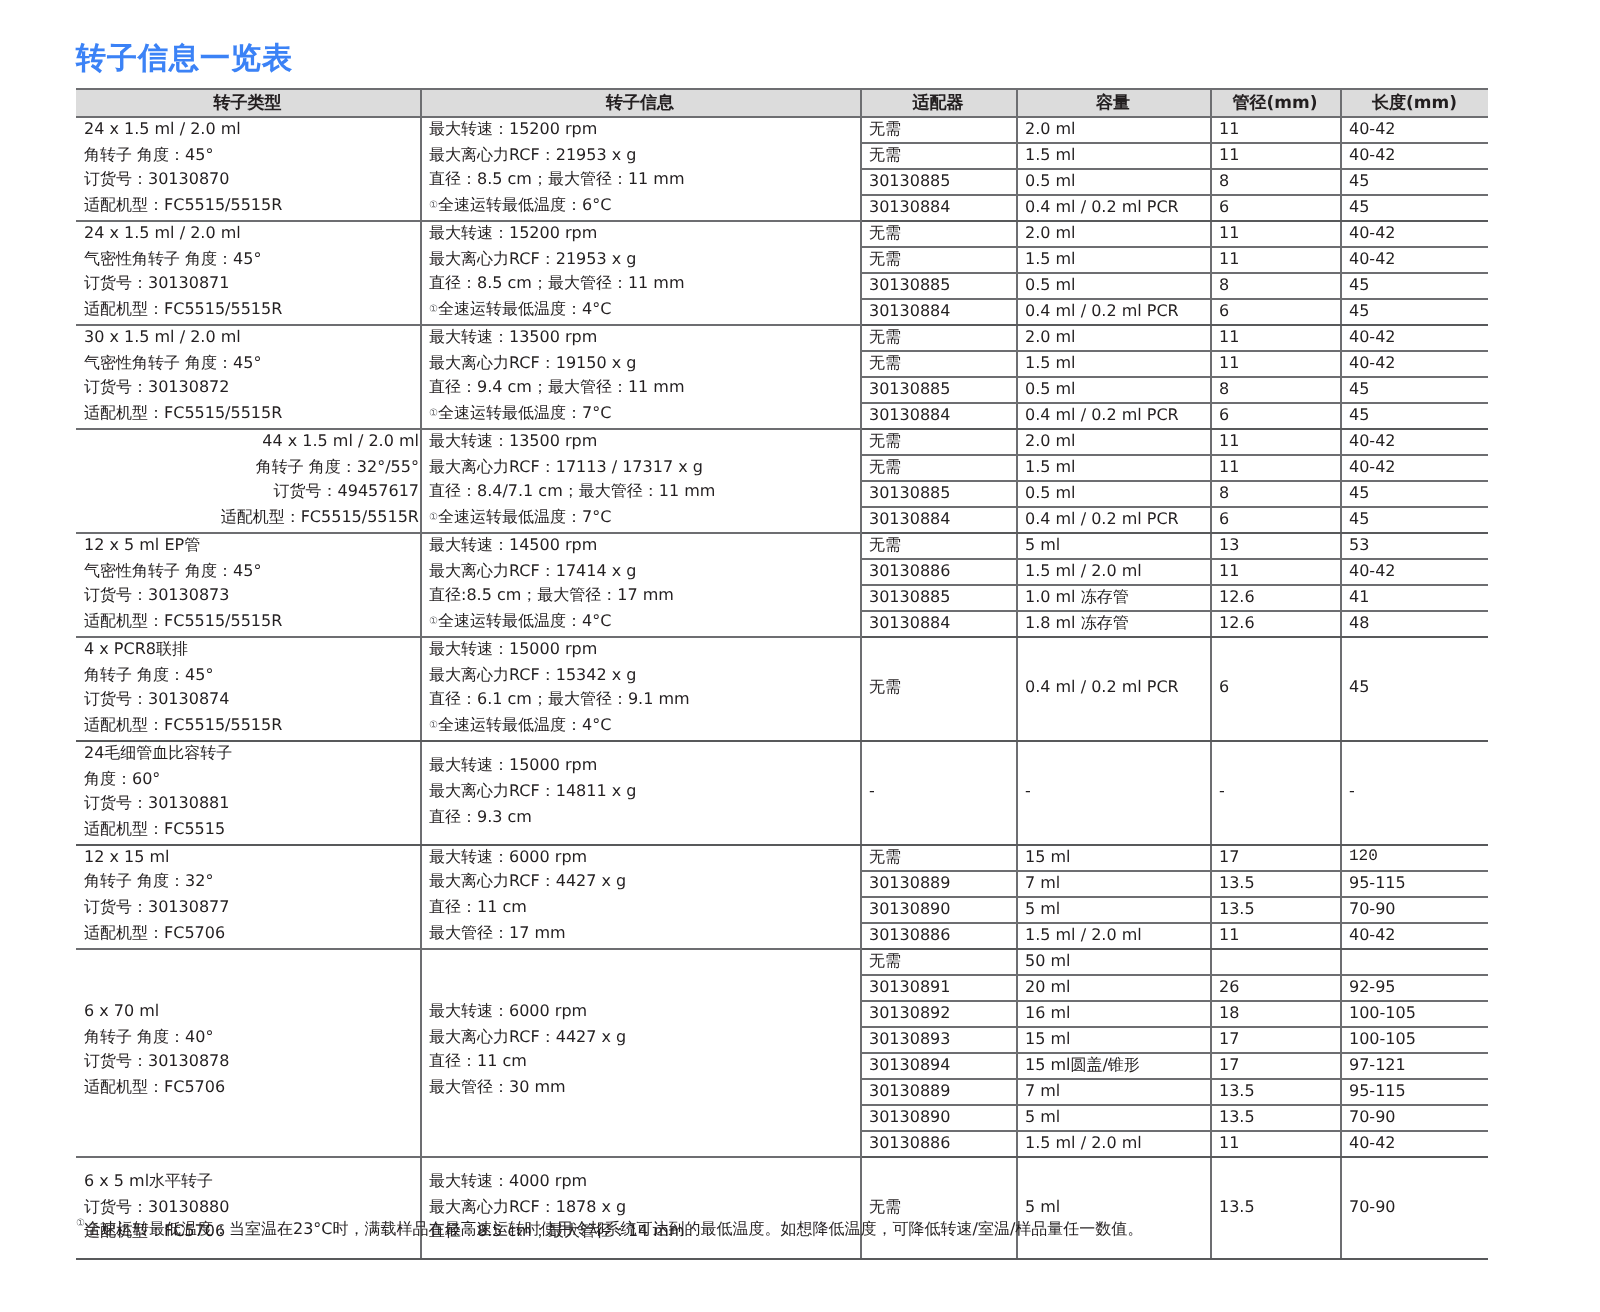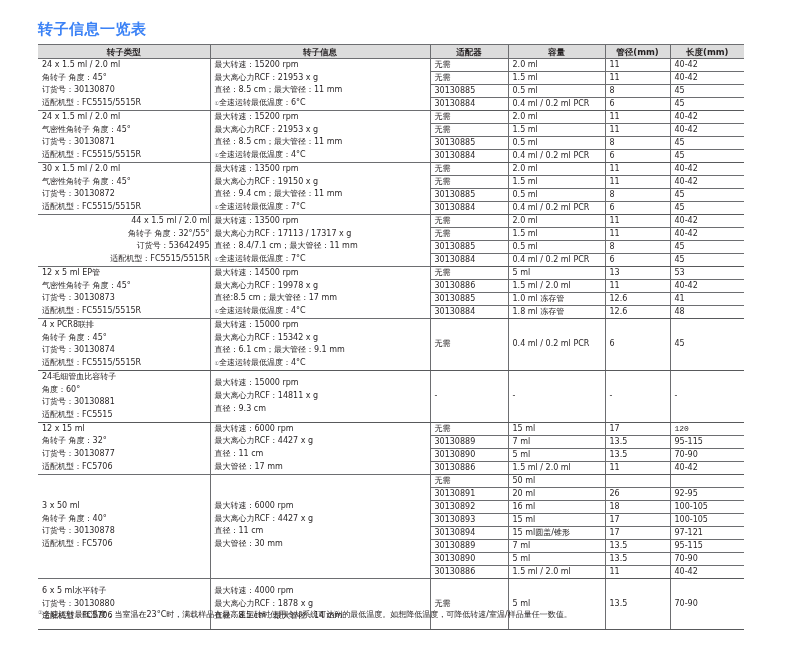--- a/index.html
+++ b/index.html
@@ -173,21 +173,21 @@
         <td style="height: 11.7px;">30130884</td>
         <td style="height: 11.7px;">0.4 ml / 0.2 ml PCR</td>
         <td style="height: 11.7px;">6</td>
         <td style="height: 11.7px;">45</td>
       </tr>
       <tr>
         <td class="type" rowspan="4">
           <div class="vcenter" style="height: 50.8px; align-items: flex-end;">
             <span class="line"><span>44 x 1.5 ml / 2.0 ml</span></span>
             <span class="line"><span>角转子 角度：32°/55°</span></span>
-            <span class="line"><span>订货号：53642495</span></span>
+            <span class="line"><span>订货号：49457617</span></span>
             <span class="line"><span>适配机型：FC5515/5515R</span></span>
           </div>
         </td>
         <td class="info" rowspan="4">
           <div class="vcenter" style="height: 50.8px;">
             <span class="line"><span>最大转速：13500 rpm</span></span>
             <span class="line"><span>最大离心力RCF：17113 / 17317 x g</span></span>
             <span class="line"><span>直径：8.4/7.1 cm；最大管径：11 mm</span></span>
             <span class="line"><sup class="mark">①</sup><span>全速运转最低温度：7°C</span></span>
           </div>
@@ -220,21 +220,21 @@
           <div class="vcenter" style="height: 50.8px;">
             <span class="line"><span>12 x 5 ml EP管</span></span>
             <span class="line"><span>气密性角转子 角度：45°</span></span>
             <span class="line"><span>订货号：30130873</span></span>
             <span class="line"><span>适配机型：FC5515/5515R</span></span>
           </div>
         </td>
         <td class="info" rowspan="4">
           <div class="vcenter" style="height: 50.8px;">
             <span class="line"><span>最大转速：14500 rpm</span></span>
-            <span class="line"><span>最大离心力RCF：19978 x g</span></span>
+            <span class="line"><span>最大离心力RCF：17414 x g</span></span>
             <span class="line"><span>直径:8.5 cm；最大管径：17 mm</span></span>
             <span class="line"><sup class="mark">①</sup><span>全速运转最低温度：4°C</span></span>
           </div>
         </td>
         <td style="height: 11.7px;">无需</td>
         <td style="height: 11.7px;">5 ml</td>
         <td style="height: 11.7px;">13</td>
         <td style="height: 11.7px;">53</td>
       </tr>
       <tr>
@@ -334,21 +334,21 @@
       </tr>
       <tr class="group-end">
         <td style="height: 11.7px;">30130886</td>
         <td style="height: 11.7px;">1.5 ml / 2.0 ml</td>
         <td style="height: 11.7px;">11</td>
         <td style="height: 11.7px;">40-42</td>
       </tr>
       <tr>
         <td class="type" rowspan="8">
           <div class="vcenter" style="height: 101.6px;">
-            <span class="line"><span>3 x 50 ml</span></span>
+            <span class="line"><span>6 x 70 ml</span></span>
             <span class="line"><span>角转子 角度：40°</span></span>
             <span class="line"><span>订货号：30130878</span></span>
             <span class="line"><span>适配机型：FC5706</span></span>
           </div>
         </td>
         <td class="info" rowspan="8">
           <div class="vcenter" style="height: 101.6px;">
             <span class="line"><span>最大转速：6000 rpm</span></span>
             <span class="line"><span>最大离心力RCF：4427 x g</span></span>
             <span class="line"><span>直径：11 cm</span></span>

